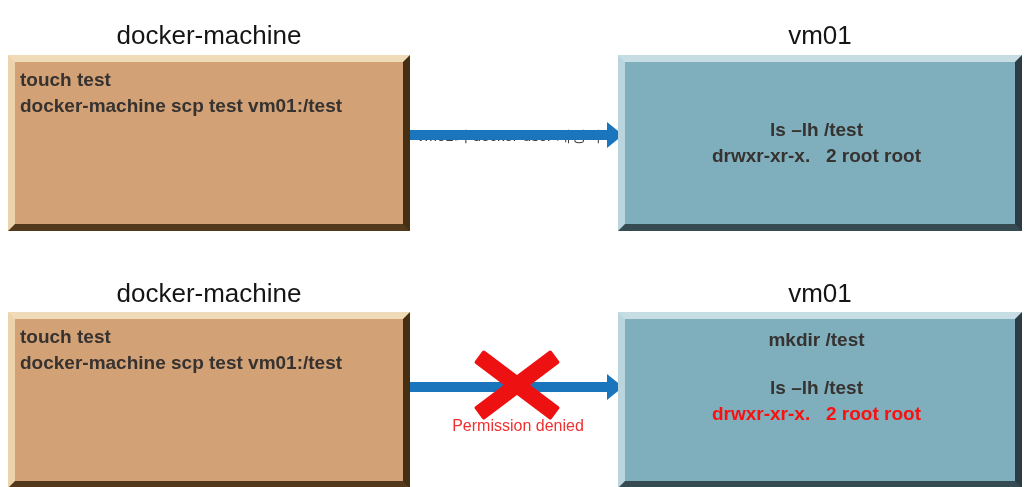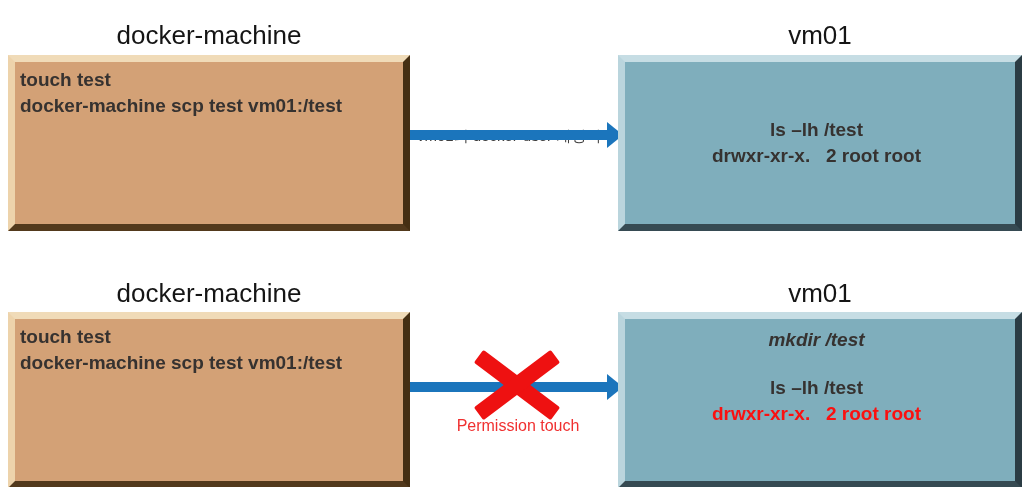--- a/index.html
+++ b/index.html
@@ -33,21 +33,21 @@
   .vm{
     background:var(--vm-fill);
     border-color:#c6dde4 #2b3c44 #364a52 #bad5dd;
     text-align:center;
   }
   .cmd{
     font-weight:bold;font-size:19px;line-height:26px;
     color:var(--command-text);white-space:pre;
   }
   .cmd.red{color:var(--error-text-red);}
-  .gap-below{margin-bottom:22px;font-style:italic;}
+  .gap-below{margin-bottom:22px;}
   .arrow-shaft{
     position:absolute;height:10px;background:var(--arrow-blue);
   }
   .arrow-head{
     position:absolute;width:0;height:0;
     border-top:13px solid transparent;border-bottom:13px solid transparent;
     border-left:16px solid var(--arrow-blue);
   }
   .arrow-label{
     position:absolute;left:417px;top:66px;font-size:15px;line-height:21px;
@@ -97,21 +97,21 @@
     <div class="cmd">docker-machine scp test vm01:/test</div>
   </div>
 
   <div class="arrow-shaft" style="left:410px;top:365px;width:198px"></div>
   <div class="arrow-head" style="left:607px;top:357px"></div>
 
   <div class="x-bar a"></div>
   <div class="x-bar b"></div>
 
   <div class="denied-label">
-    <div>Permission touch</div>
+    <div>Permission denied</div>
   </div>
 
   <div class="box-title" style="left:618px;width:404px;top:261px">vm01</div>
 
   <div class="panel vm" style="left:618px;top:295px;width:404px;height:176px;padding-top:8px">
     <div class="cmd gap-below">mkdir /test</div>
     <div class="cmd">ls –lh /test</div>
     <div class="cmd red">drwxr-xr-x.   2 root root</div>
   </div>
 

